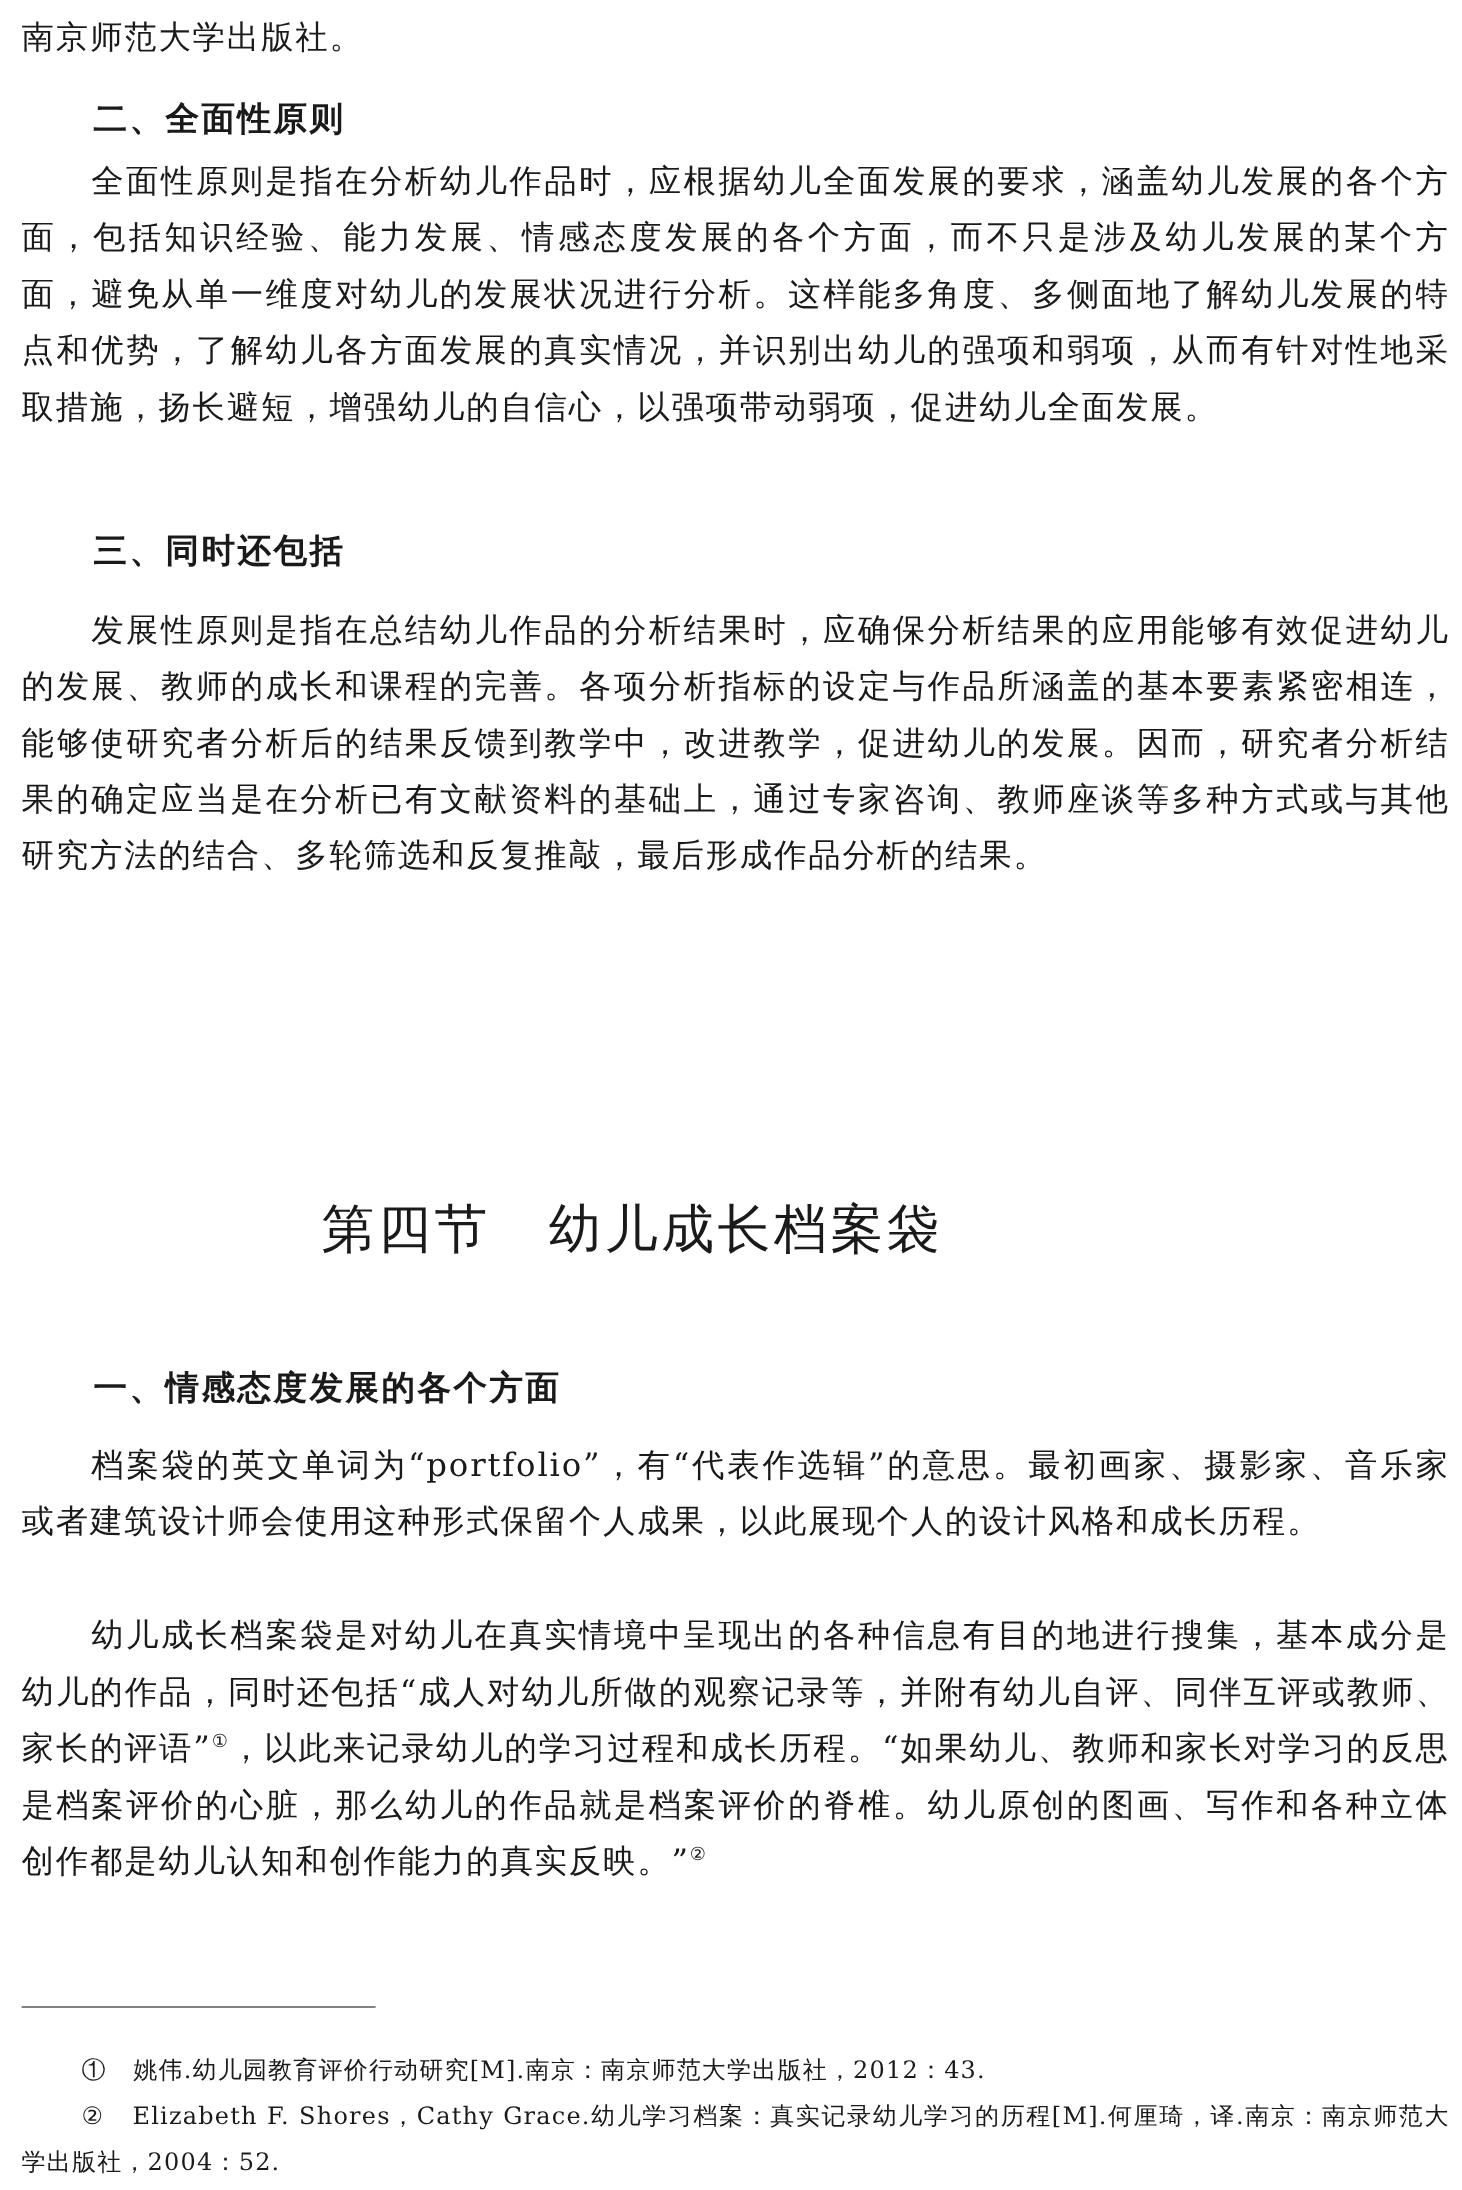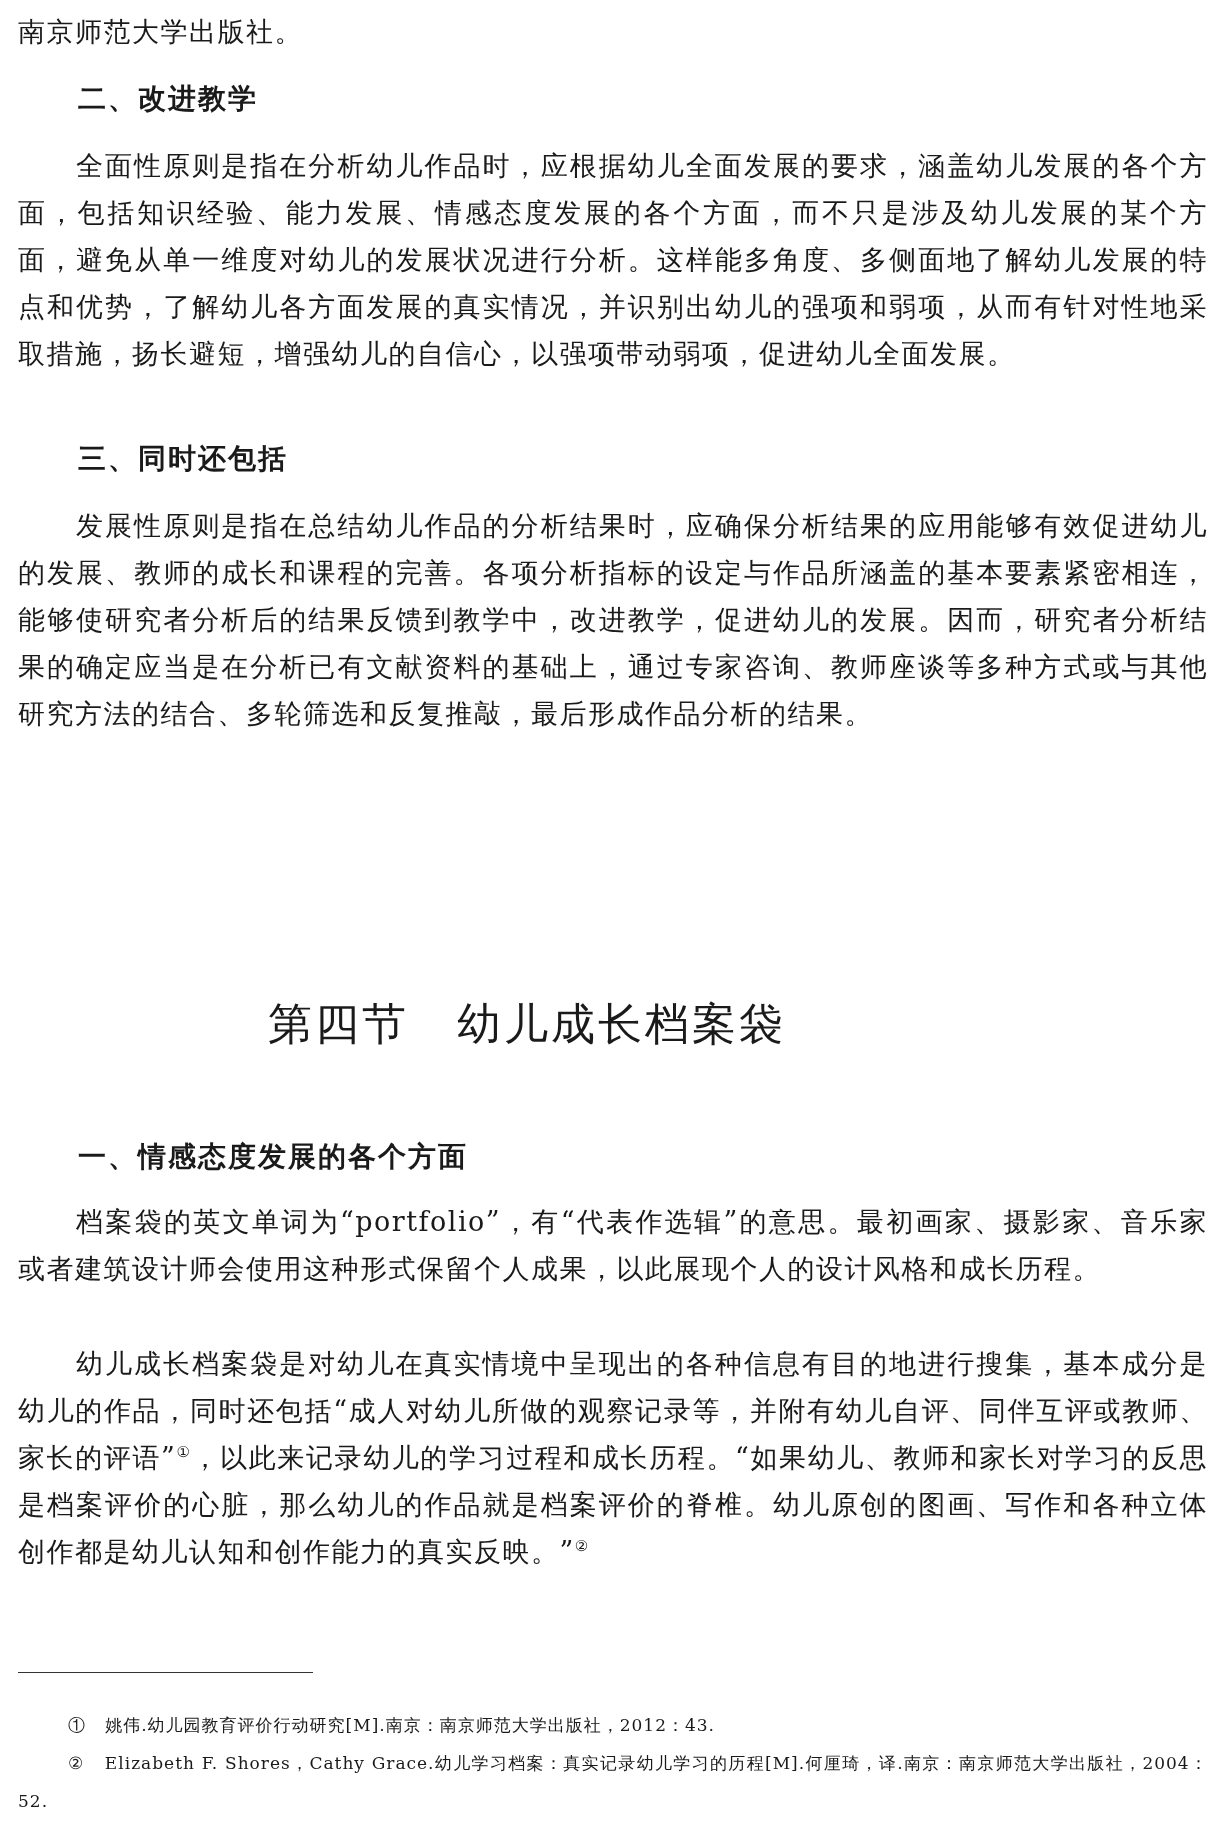--- a/index.html
+++ b/index.html
@@ -23,35 +23,35 @@
   }
   .section-title {
     position: absolute; left: 0; width: 1054px; top: 995px;
     text-align: center; font-size: 44px; letter-spacing: 3px; margin: 0;
     font-weight: normal;
   }
   .section-title .gap { display: inline-block; width: 48px; }
   .rule { position: absolute; left: 18px; top: 1672px; width: 295px; height: 1px; background: #333; }
   .fn {
     position: absolute; left: 18px; width: 1190px;
-    font-size: 17px; line-height: 38px; margin: 0; letter-spacing: 1px;
+    font-size: 20px; line-height: 38px; margin: 0; letter-spacing: 1px;
     text-align: justify;
   }
   .fn-indent { text-indent: 50px; }
   sup { font-size: 15px; vertical-align: super; line-height: 0; }
 </style>
 </head>
 <body>
 
 <div class="page">
 
   <p class="para" style="top:8px;">南京师范大学出版社。</p>
 
-  <h2 class="h2" style="top:80px;">二、改进教学</h2>
-  <p class="para indent" style="top:142px;">全面性原则是指在分析幼儿作品时，应根据幼儿全面发展的要求，涵盖幼儿发展的各个方面，包括知识经验、能力发展、情感态度发展的各个方面，而不只是涉及幼儿发展的某个方面，避免从单一维度对幼儿的发展状况进行分析。这样能多角度、多侧面地了解幼儿发展的特点和优势，了解幼儿各方面发展的真实情况，并识别出幼儿的强项和弱项，从而有针对性地采取措施，扬长避短，增强幼儿的自信心，以强项带动弱项，促进幼儿全面发展。</p>
+  <h2 class="h2" style="top:80px;">二、全面性原则</h2>
+  <p class="para indent" style="top:128px;">全面性原则是指在分析幼儿作品时，应根据幼儿全面发展的要求，涵盖幼儿发展的各个方面，包括知识经验、能力发展、情感态度发展的各个方面，而不只是涉及幼儿发展的某个方面，避免从单一维度对幼儿的发展状况进行分析。这样能多角度、多侧面地了解幼儿发展的特点和优势，了解幼儿各方面发展的真实情况，并识别出幼儿的强项和弱项，从而有针对性地采取措施，扬长避短，增强幼儿的自信心，以强项带动弱项，促进幼儿全面发展。</p>
 
   <h2 class="h2" style="top:440px;">三、同时还包括</h2>
   <p class="para indent" style="top:502px;">发展性原则是指在总结幼儿作品的分析结果时，应确保分析结果的应用能够有效促进幼儿的发展、教师的成长和课程的完善。各项分析指标的设定与作品所涵盖的基本要素紧密相连，能够使研究者分析后的结果反馈到教学中，改进教学，促进幼儿的发展。因而，研究者分析结果的确定应当是在分析已有文献资料的基础上，通过专家咨询、教师座谈等多种方式或与其他研究方法的结合、多轮筛选和反复推敲，最后形成作品分析的结果。</p>
 
   <h1 class="section-title"><span>第四节</span><span class="gap"></span><span>幼儿成长档案袋</span></h1>
 
   <h2 class="h2" style="top:1138px;">一、情感态度发展的各个方面</h2>
   <p class="para indent" style="top:1198px;">档案袋的英文单词为“portfolio”，有“代表作选辑”的意思。最初画家、摄影家、音乐家或者建筑设计师会使用这种形式保留个人成果，以此展现个人的设计风格和成长历程。</p>
   <p class="para indent" style="top:1340px;"><span>幼儿成长档案袋是对幼儿在真实情境中呈现出的各种信息有目的地进行搜集，基本成分是幼儿的作品，同时还包括“成人对幼儿所做的观察记录等，并附有幼儿自评、同伴互评或教师、家长的评语”</span><sup>①</sup><span>，以此来记录幼儿的学习过程和成长历程。“如果幼儿、教师和家长对学习的反思是档案评价的心脏，那么幼儿的作品就是档案评价的脊椎。幼儿原创的图画、写作和各种立体创作都是幼儿认知和创作能力的真实反映。”</span><sup>②</sup></p>
 

